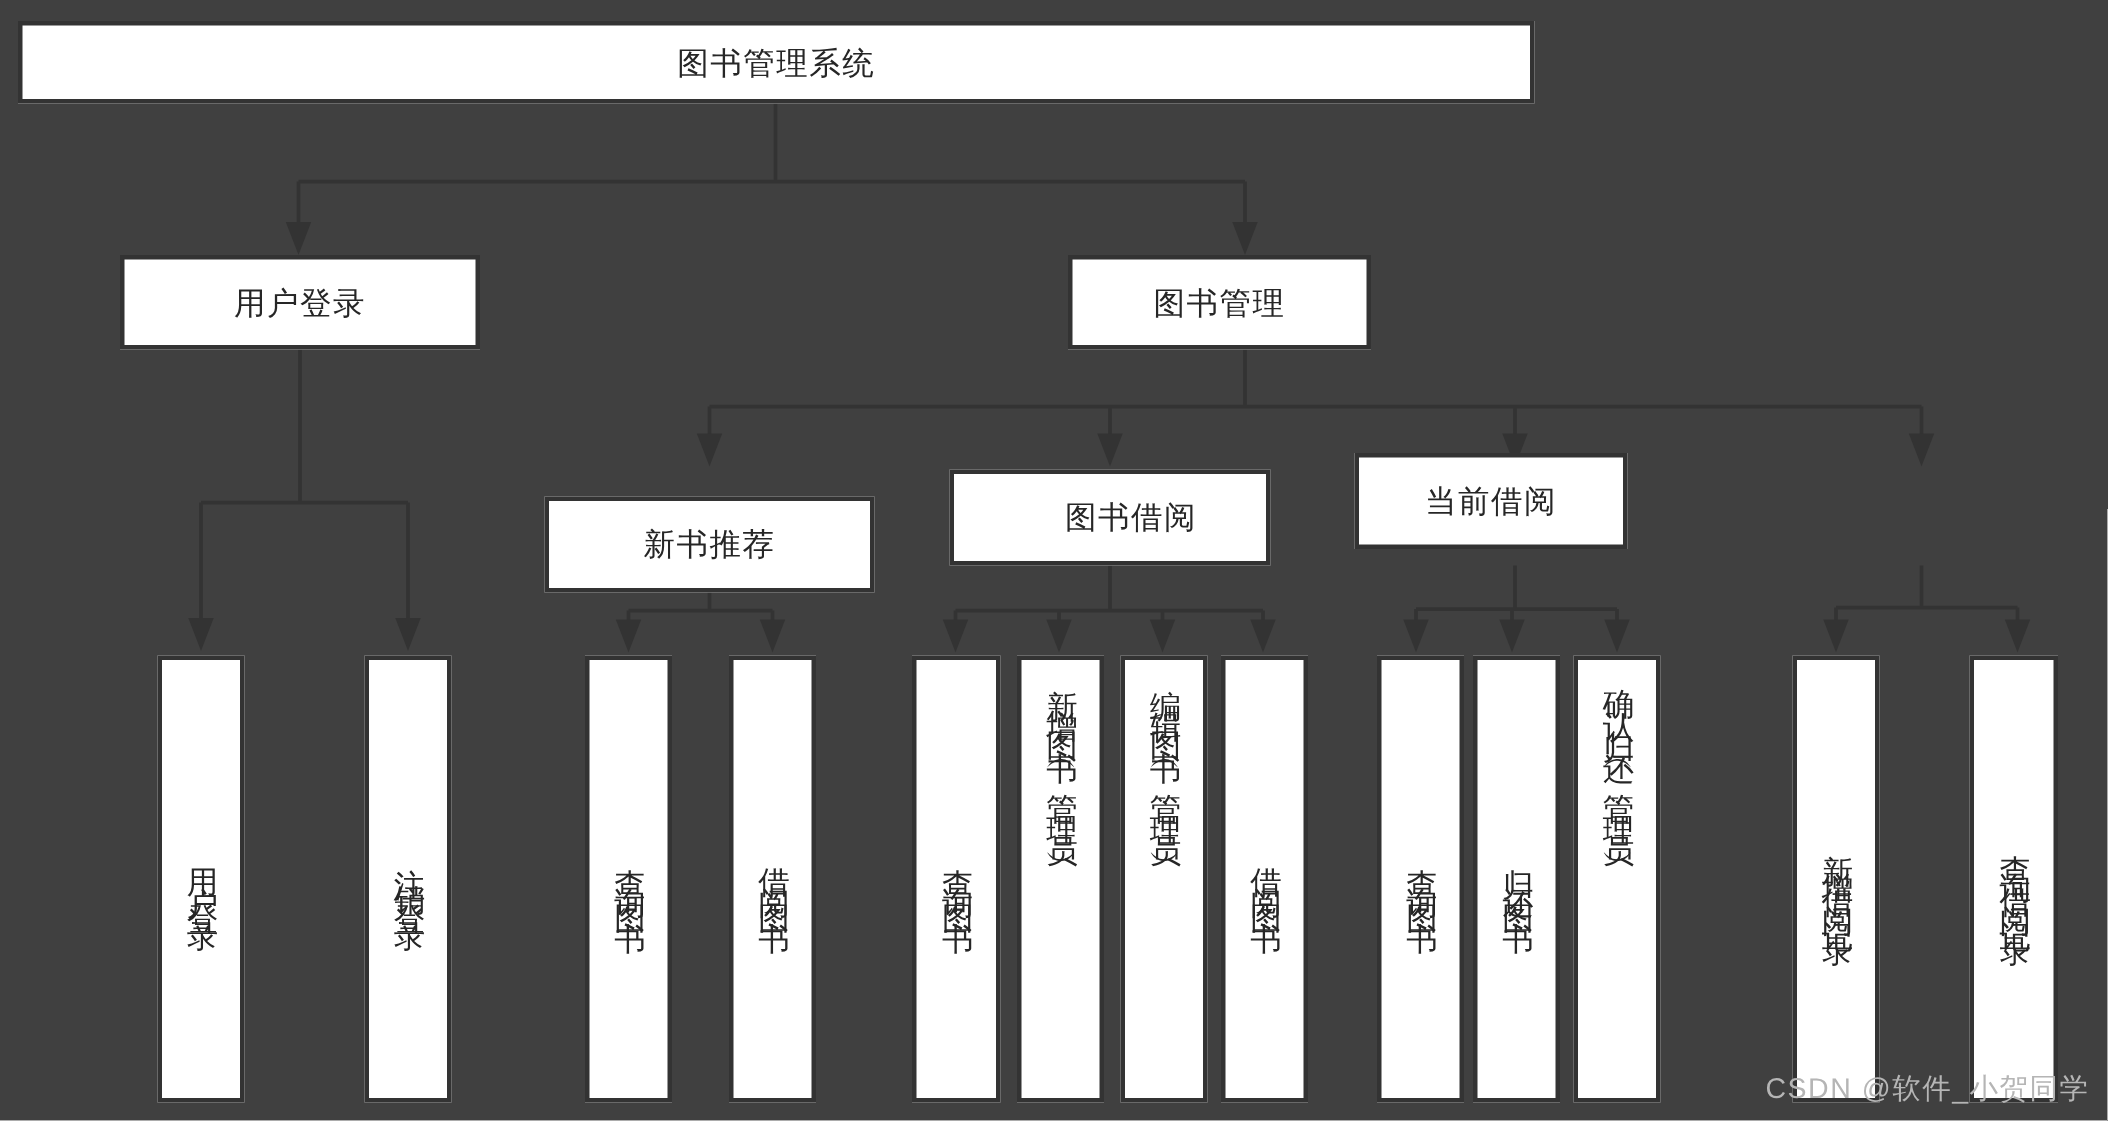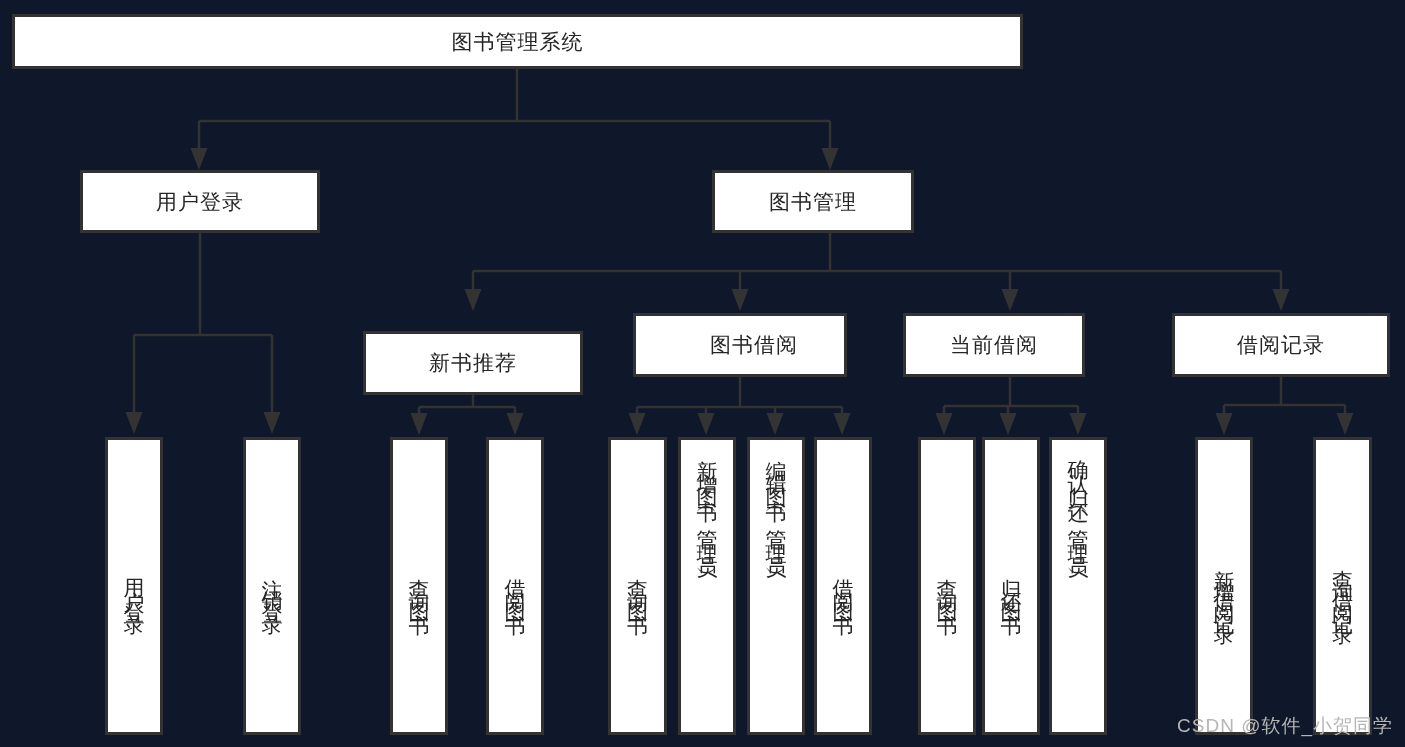--- a/index.html
+++ b/index.html
@@ -1,19 +1,19 @@
 <!DOCTYPE html>
 <html><head>
 <meta charset="utf-8">
 <style>
   html,body{margin:0;padding:0;background:#fff;}
   #stage{
     position:relative;
     width:1405px;height:747px;
-    background:#0f172a;
+    background:#404040;
     font-family:"Liberation Sans","DejaVu Sans",sans-serif;
     overflow:hidden;
   }
   #wires{position:absolute;left:0;top:0;width:1405px;height:747px;}
   .box{
     position:absolute;
     box-sizing:border-box;
     border:3px solid #333333;
     background:#ffffff;
     color:#262626;
@@ -84,22 +84,21 @@
     </g>
   </svg>
 
   <div class="box" style="left:12px;top:14px;width:1011px;height:55px;">图书管理系统</div>
 
   <div class="box" style="left:80px;top:170px;width:240px;height:63px;">用户登录</div>
   <div class="box" style="left:712px;top:170px;width:202px;height:63px;">图书管理</div>
 
   <div class="box" style="left:363px;top:331px;width:220px;height:64px;">新书推荐</div>
   <div class="box" style="left:633px;top:313px;width:214px;height:64px;padding-left:28px;">图书借阅</div>
-  <div class="box" style="left:903px;top:313px;width:182px;height:64px;text-align:right;">当前借阅</div>
-  <div class="box" style="left:1172px;top:313px;width:218px;height:64px;">借阅记录</div>
+  <div class="box" style="left:903px;top:302px;width:182px;height:64px;text-align:right;">当前借阅</div>
 
   <div class="box vbox" style="left:105px;top:437px;width:58px;height:298px;">用户登录</div>
   <div class="box vbox" style="left:243px;top:437px;width:58px;height:298px;">注销登录</div>
 
   <div class="box vbox" style="left:390px;top:437px;width:58px;height:298px;">查询图书</div>
   <div class="box vbox" style="left:486px;top:437px;width:58px;height:298px;">借阅图书</div>
 
   <div class="box vbox" style="left:608px;top:437px;width:59px;height:298px;">查询图书</div>
   <div class="box vbox vtop" style="left:678px;top:437px;width:58px;height:298px;">新增图书（管理员）</div>
   <div class="box vbox vtop" style="left:747px;top:437px;width:58px;height:298px;">编辑图书（管理员）</div>

